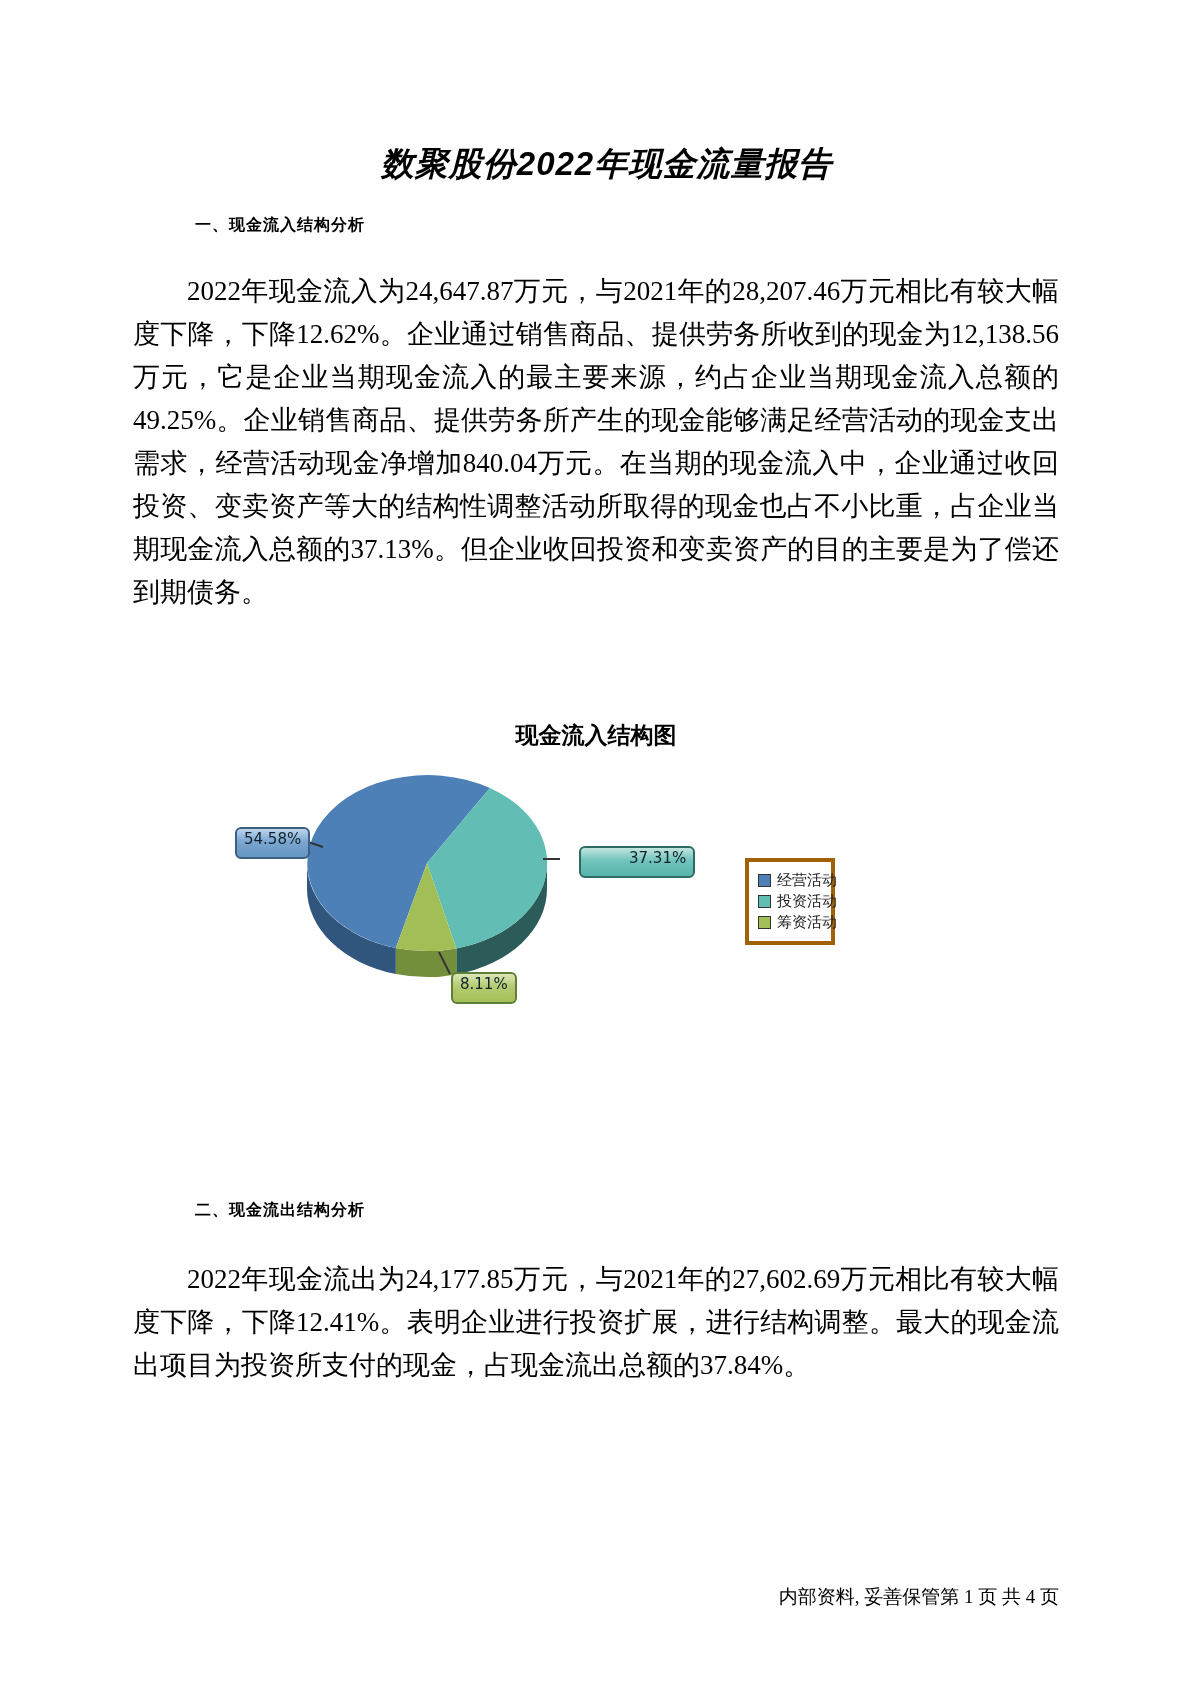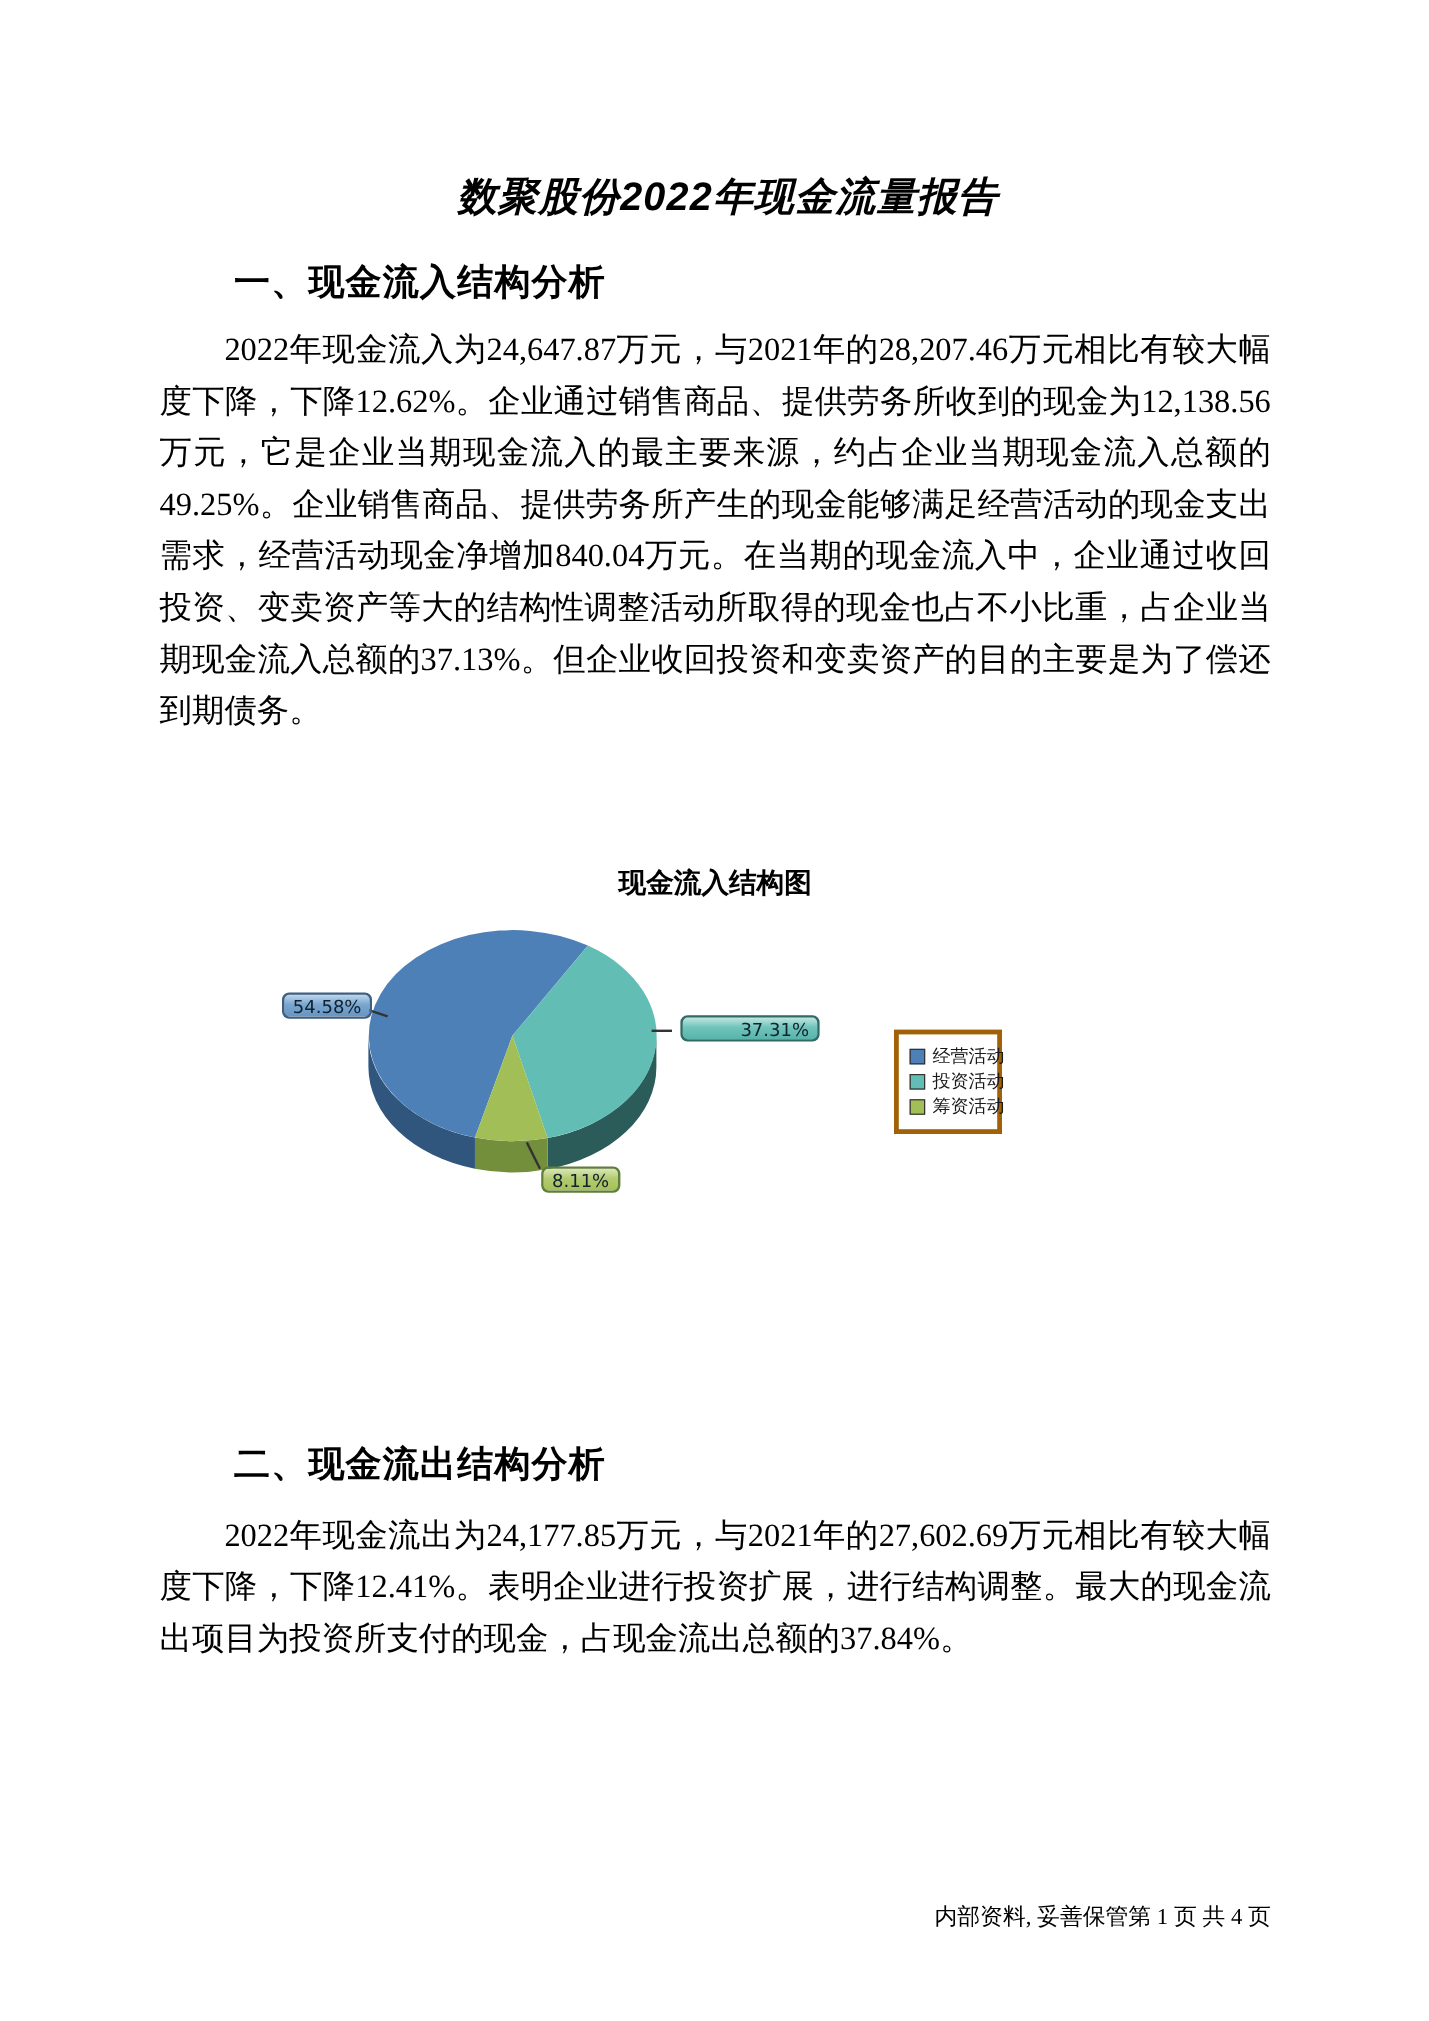--- a/index.html
+++ b/index.html
@@ -21,21 +21,21 @@
     font-weight: bold;
     font-size: 33px;
     letter-spacing: 1px;
     font-style: italic;
   }
   .section-heading {
     position: absolute;
     left: 195px;
     font-family: "Liberation Sans", "DejaVu Sans", sans-serif;
     font-weight: bold;
-    font-size: 30px;
+    font-size: 16px;
     letter-spacing: 1px;
   }
   .heading-1 { top: 215px; }
   .heading-2 { top: 1200px; }
   .body-para {
     position: absolute;
     left: 133px;
     width: 926px;
     font-size: 27px;
     line-height: 43px;
@@ -54,36 +54,36 @@
     font-size: 23px;
   }
   .chart-area {
     position: absolute;
     top: 720px; left: 133px;
     width: 926px; height: 310px;
   }
   .chart-area svg { position: absolute; top: 0; left: 0; }
   .pie-label {
     position: absolute;
-    height: 22px;
+    height: 32px;
     padding: 0 7px;
     border-radius: 6px;
     font-family: "DejaVu Sans", "Liberation Sans", sans-serif;
     font-size: 15px;
     line-height: 20px;
     color: #10222e;
     white-space: nowrap;
   }
   .pie-label.blue {
     left: 102px; top: 107px;
     background: linear-gradient(#bdd6ee, #7aa6cf 45%, #6696c3);
     border: 2px solid #3d5f82;
   }
   .pie-label.teal {
-    left: 434px; top: 126px;
+    left: 446px; top: 126px;
     background: linear-gradient(#c2e5e0, #6fc4bb 45%, #58b4aa);
     border: 2px solid #2f6b65;
     padding-left: 48px;
   }
   .pie-label.green {
     left: 318px; top: 252px;
     background: linear-gradient(#dbe7b5, #b3cb70 45%, #a4c059);
     border: 2px solid #5f7f39;
   }
   .legend-box {

